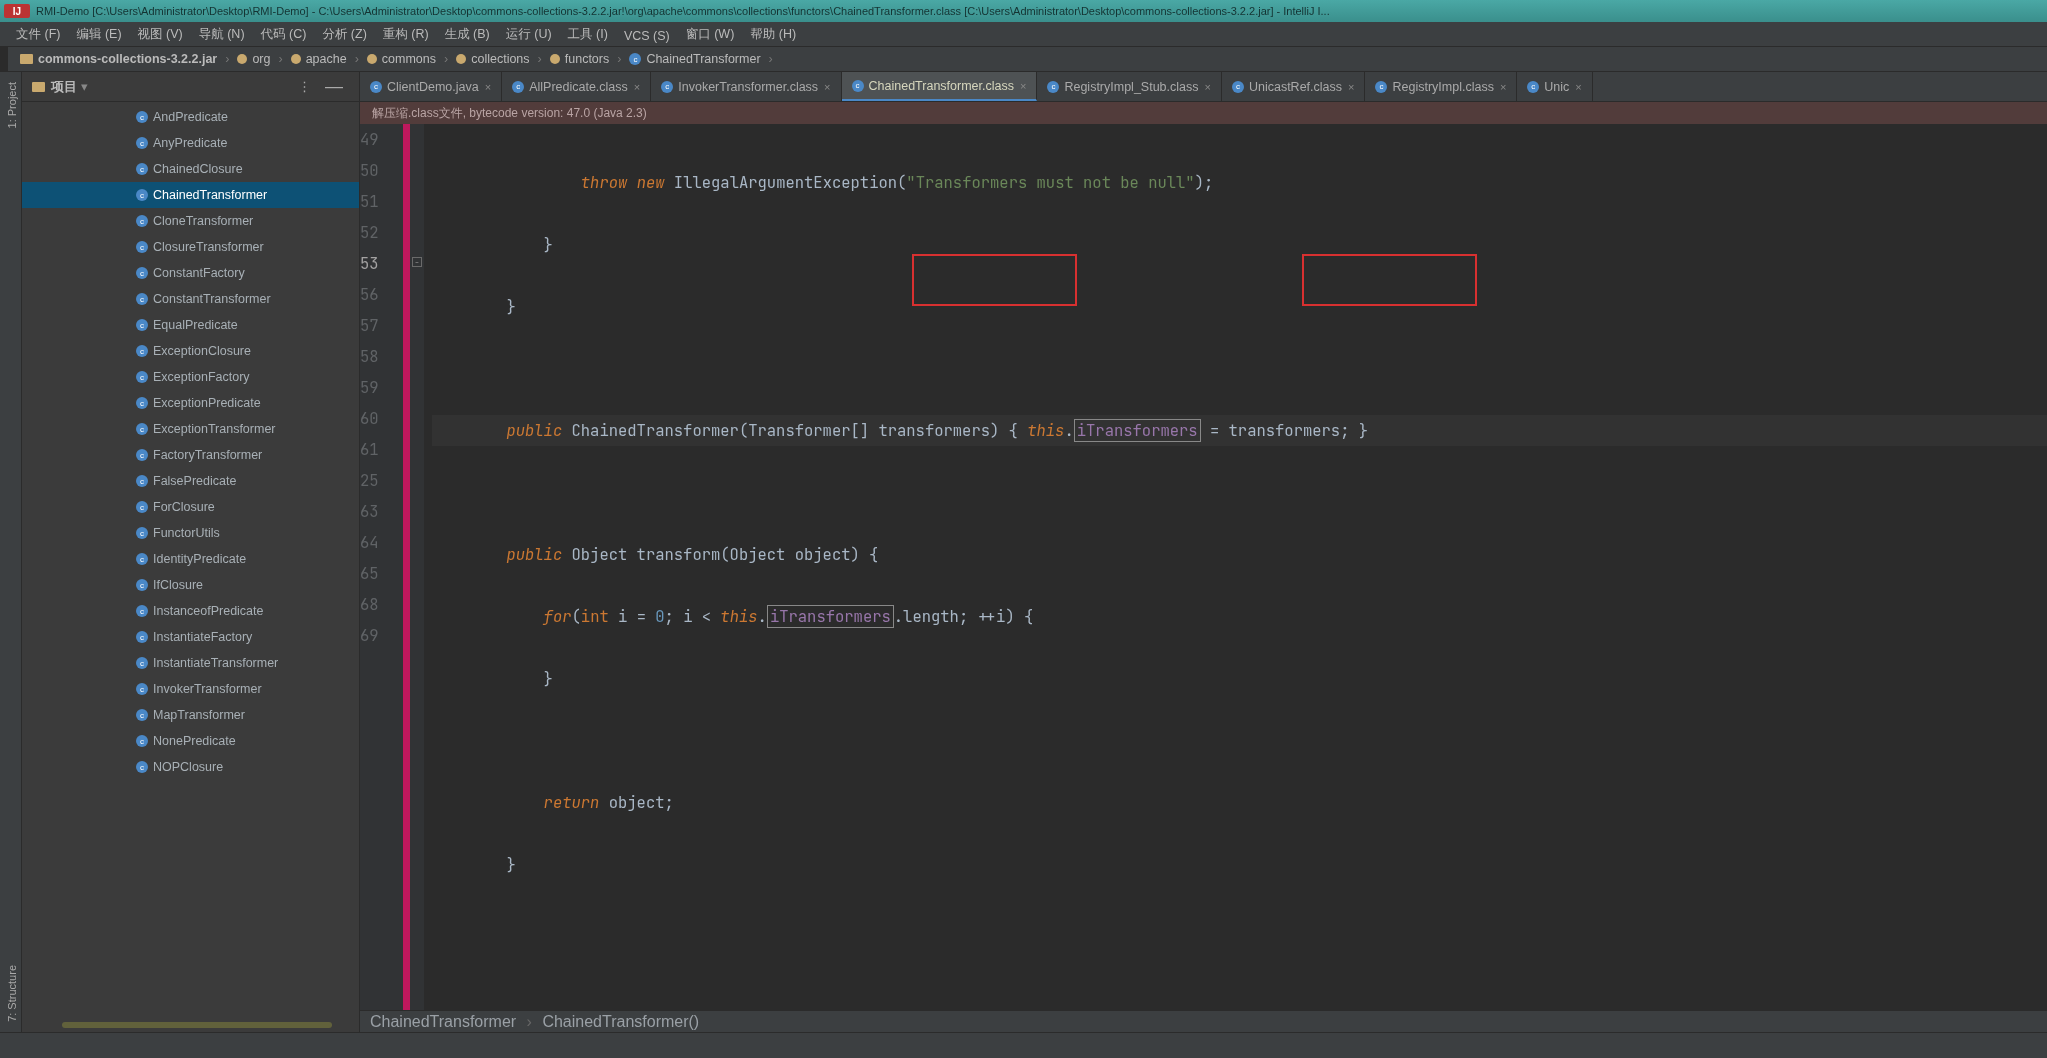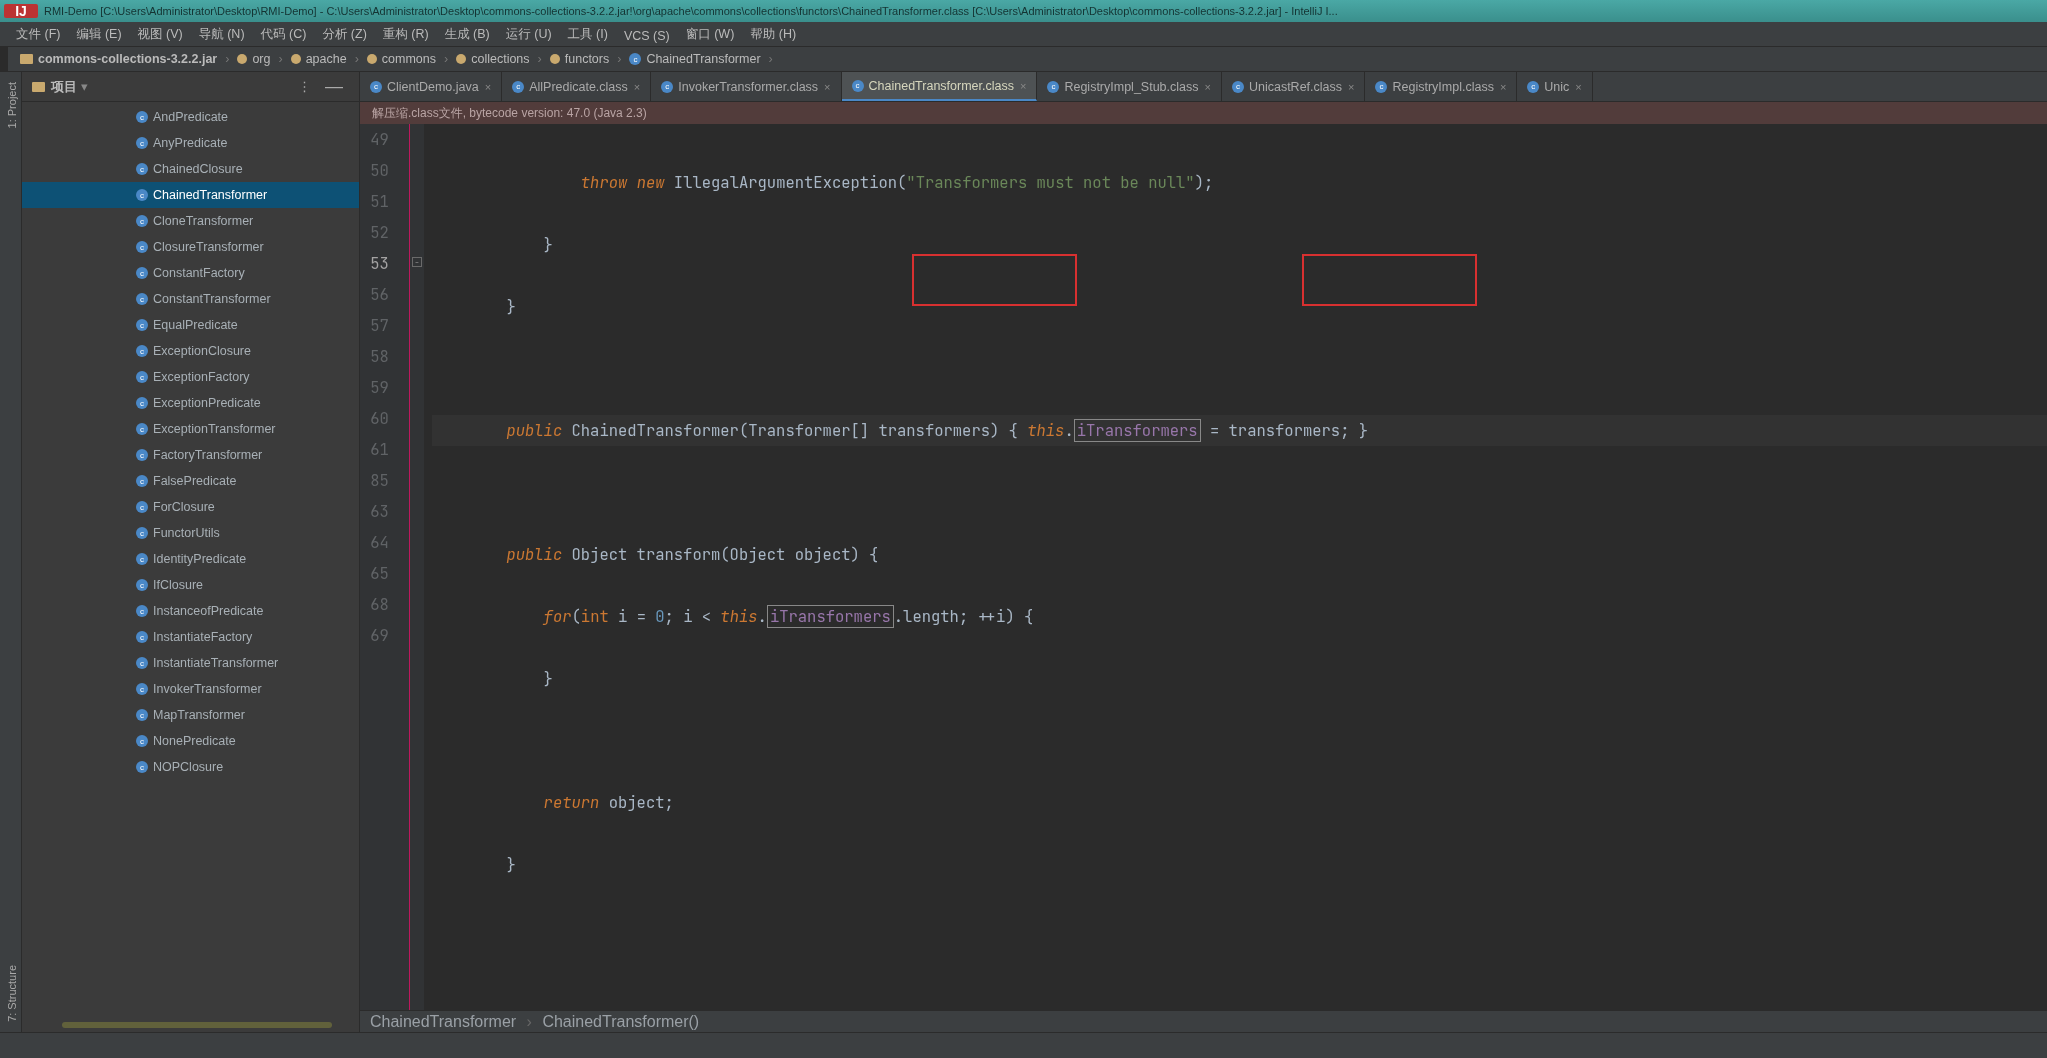--- a/index.html
+++ b/index.html
@@ -1,20 +1,20 @@
 <!DOCTYPE html>
 <html><head>
 <meta charset="utf-8">
 <style>
 * { margin:0; padding:0; box-sizing:border-box; }
 body { font-family:"Segoe UI",Arial,sans-serif; font-size:13px; background:#2b2b2b; color:#bbb; overflow:hidden; width:2047px; height:1058px; }
 
 
 .titlebar { height:22px; background:linear-gradient(#4aa8a5,#3a8f8c); display:flex; align-items:center; padding:0 4px; font-size:11px; color:#143332; }
-.titlebar .app-ico { width:34px; height:14px; background:#b33; margin-right:6px; border-radius:2px; display:inline-flex; align-items:center; justify-content:center; font-size:14px; color:#fff; font-weight:bold; }
+.titlebar .app-ico { width:26px; height:14px; background:#b33; margin-right:6px; border-radius:2px; display:inline-flex; align-items:center; justify-content:center; font-size:10px; color:#fff; font-weight:bold; }
 
 
 .menubar { height:24px; background:#3c3f41; display:flex; align-items:flex-end; padding:0 8px; font-size:12.5px; }
 .menubar span { padding:3px 8px; cursor:pointer; color:#bbb; }
 
 
 .navbar { height:26px; background:#3c3f41; border-top:1px solid #2b2b2b; border-bottom:1px solid #2b2b2b; display:flex; align-items:center; padding:0 8px; font-size:12.5px;margin-left:8px; }
 .navbar .crumb { display:flex; align-items:center; color:#bbb; padding:0 4px; cursor:pointer; }
 .navbar .sep { color:#777; padding:0 4px; }
 .folder-ico { width:13px; height:10px; background:#c9a96e; border-radius:1px; margin-right:5px; display:inline-block; }
@@ -50,21 +50,21 @@
 .tab { display:flex; align-items:center; padding:0 10px; font-size:12.5px; color:#aaa; border-right:1px solid #2b2b2b; cursor:pointer; white-space:nowrap; }
 .tab.active { background:#4e5254; color:#d6d6bd; border-bottom:2px solid #4a88c7; }
 .tab .class-ico { margin-right:5px; }
 .tab .tab-x { margin-left:6px; color:#888; font-size:11px; }
 
 
 .banner { height:22px; background:#523c3b; color:#b9a4a4; font-size:12px; display:flex; align-items:center; padding-left:12px; }
 
 
 .code-wrap { flex:1; display:flex; font-family:"JetBrains Mono","Consolas",monospace; font-size:15.5px; line-height:31px; overflow:hidden; position:relative; }
-.gutter { width:50px; background:#313335; color:#606366; text-align:center; padding-right:10px; border-right:1px solid #be185d; }
+.gutter { width:50px; background:#313335; color:#606366; text-align:left; padding-right:10px; border-right:7px solid #be185d; }
 .gutter div { height:31px; }
 .gutter .cur { color:#a4a3a3; }
 .fold-col { width:14px; background:#313335; position:relative; }
 .fold-col .mk { position:absolute; left:2px; width:10px; height:10px; border:1px solid #6a6a6a; color:#888; font-size:9px; line-height:8px; text-align:center; }
 .code { flex:1; position:relative; padding-left:8px; white-space:pre; color:#a9b7c6;margin-top:12px; }
 .code .ln { height:31px; position:relative; }
 .code .ln.cur-line { background:#323232; }
 .kw { color:#cc7832; font-style:italic; }
 .kw2 { color:#cc7832; }
 .str { color:#6a8759; }
@@ -319,21 +319,21 @@
           <div>50</div>
           <div>51</div>
           <div>52</div>
           <div class="cur">53</div>
           <div>56</div>
           <div>57</div>
           <div>58</div>
           <div>59</div>
           <div>60</div>
           <div>61</div>
-          <div>85</div>
+          <div>25</div>
           <div>63</div>
           <div>64</div>
           <div>65</div>
           <div>68</div>
           <div>69</div>
         </div>
       <div class="fold-col">
         <div class="mk" style="top:133px">-</div>
       </div>
       <div class="code">

